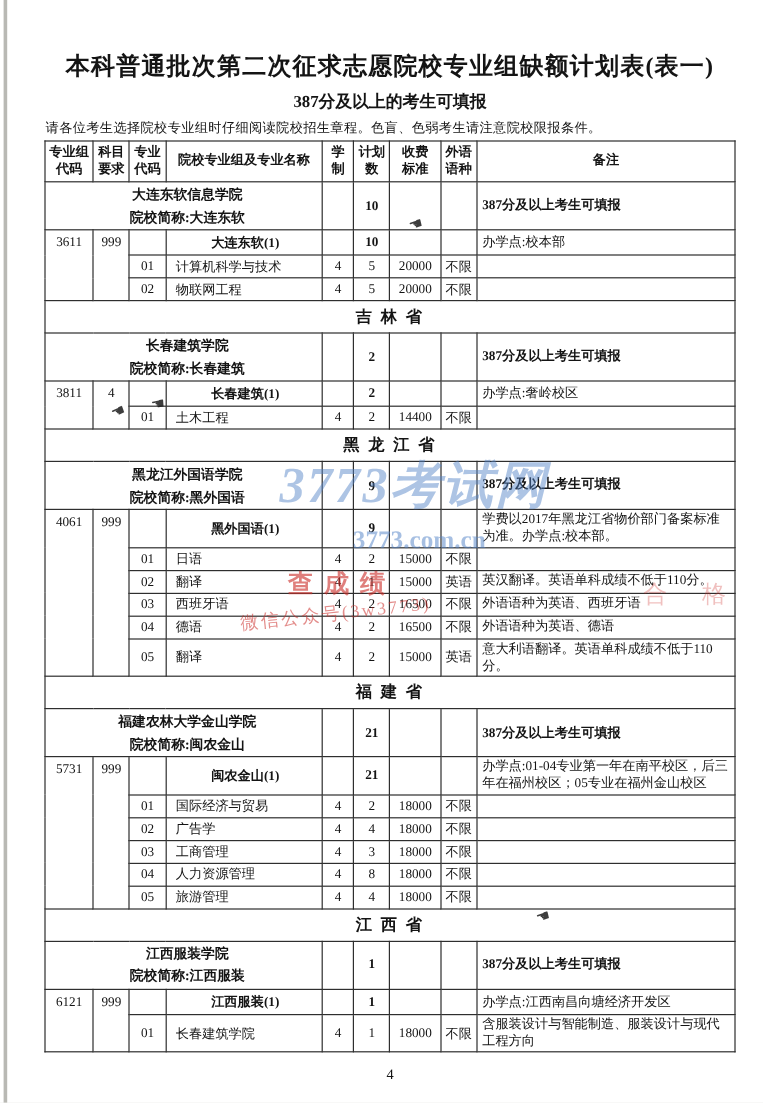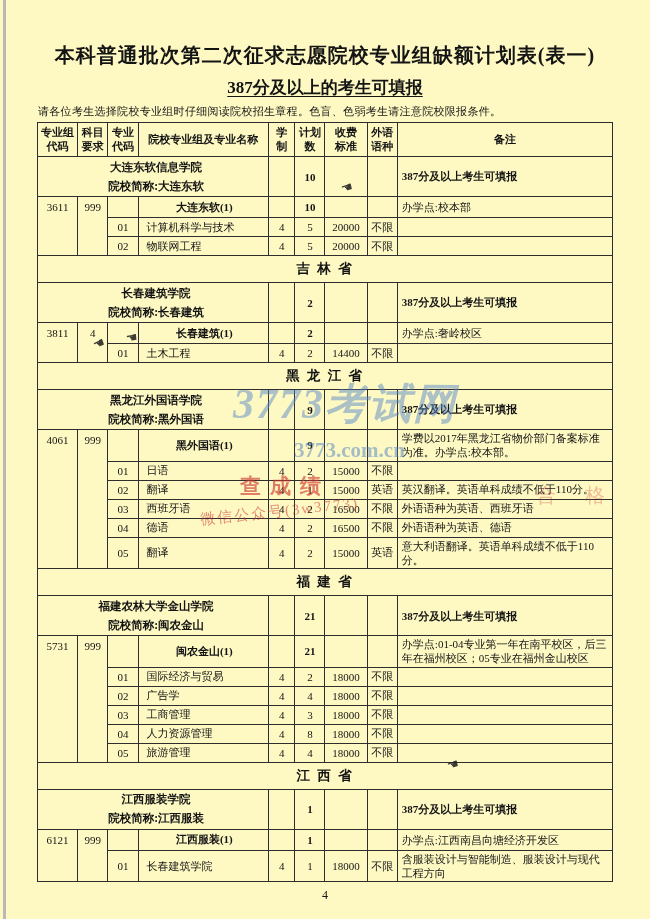--- a/index.html
+++ b/index.html
@@ -1,22 +1,22 @@
 <!DOCTYPE html>
 <html><head>
 <meta charset="utf-8">
 <style>
   * { margin:0; padding:0; box-sizing:border-box; }
   html,body { width:650px; height:919px; }
   body { background:#e9e9e6; font-family:"Liberation Serif","DejaVu Serif",serif; color:#141414; position:relative; overflow:hidden; }
-  .page { position:absolute; inset:0; background:#fef9c3; }
+  .page { position:absolute; inset:0; background:#ffffff; }
   .scan-edge { position:absolute; left:3px; top:0; width:3px; height:919px; background:#b9b9b4; }
 
   .title { margin-top:42px; text-align:center; font-size:20px; font-weight:bold; letter-spacing:1px; }
-  .subtitle { margin-top:7px; text-align:center; font-size:17px; font-weight:bold; text-decoration:underline; text-underline-offset:3px; }
+  .subtitle { margin-top:7px; text-align:center; font-size:14px; font-weight:bold; text-underline-offset:3px; }
   .note-line { margin:5px 0 3px 38px; font-size:11px; letter-spacing:0.3px; }
 
   table { border-collapse:collapse; margin:2px 0 0 37px; width:576px; table-layout:fixed; }
   th, td { border:1px solid #2e2e2e; font-size:11px; vertical-align:middle; padding:1px 2px; overflow:hidden; }
   table { border:1px solid #0f172a; }
   thead th { height:34px; white-space:pre-line; line-height:1.25; font-weight:bold; text-align:center; }
 
   .center { text-align:center; }
   .bold { font-weight:bold; }
   .top { vertical-align:top; padding-top:4px; }

